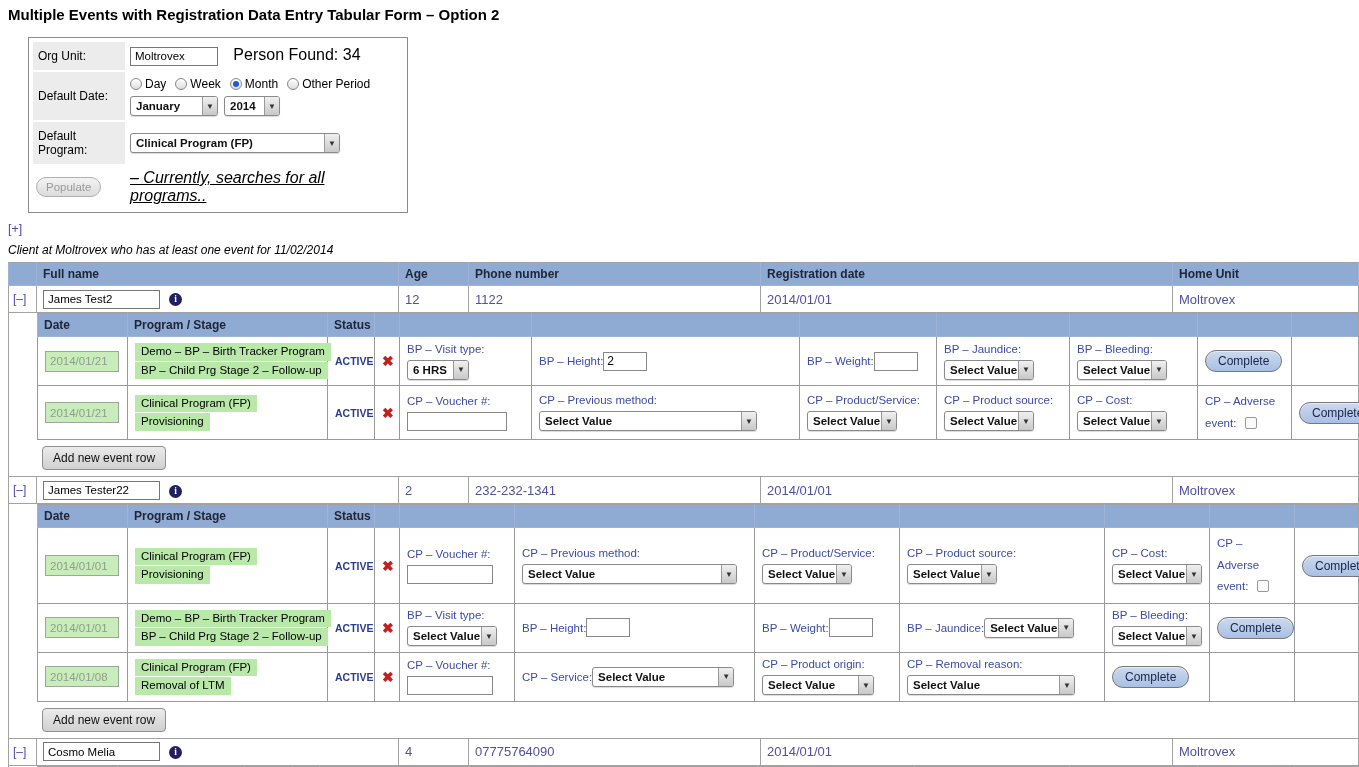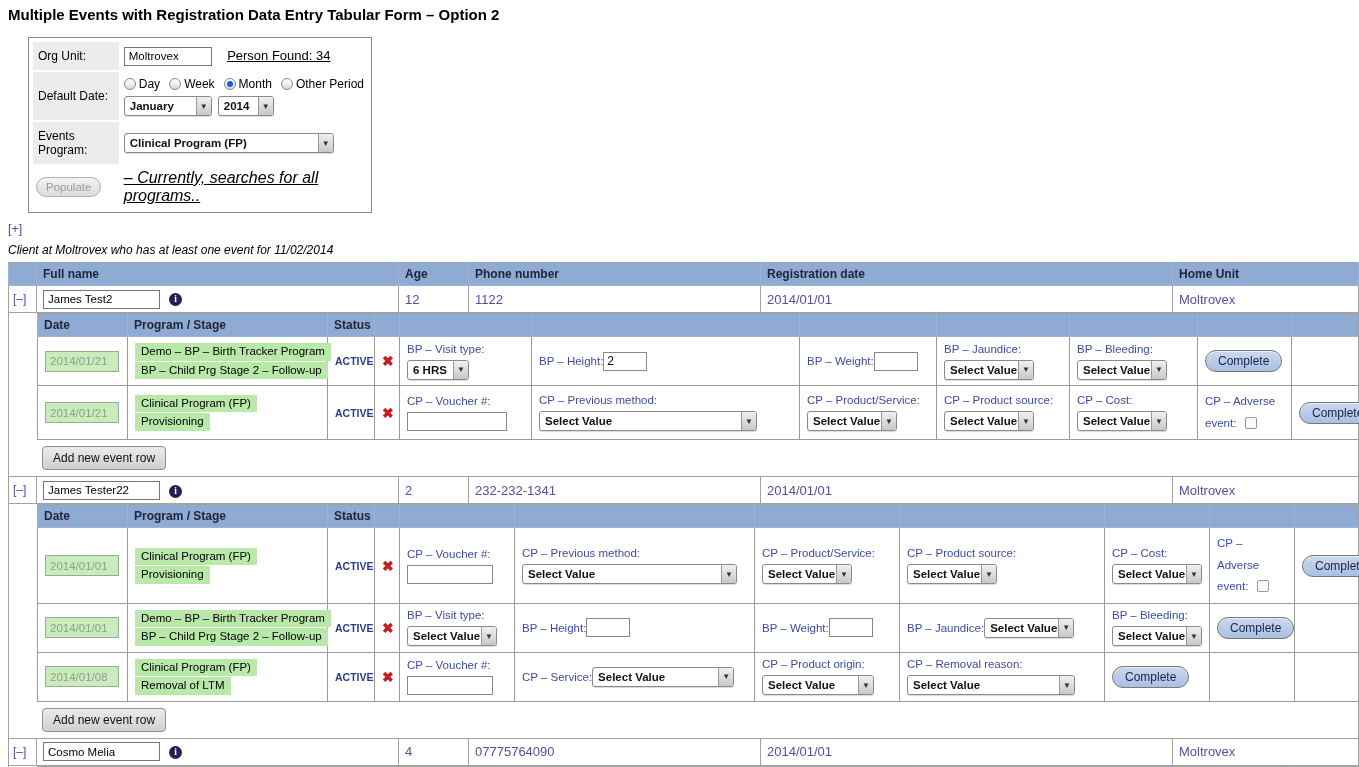--- a/index.html
+++ b/index.html
@@ -6,29 +6,29 @@
   html,body { margin:0; padding:0; }
   body {
     width:1359px; height:767px; overflow:hidden;
     font-family:"Liberation Sans", sans-serif;
     background:#fff; color:#000;
   }
   .page { padding:4px 0 0 8px; }
   h1 { font-size:15px; margin:2px 0 14px 0; color:#000; }
 
   
-  .top-form { margin-left:20px; width:344px; border:1px solid #8a8a8a; padding:2px; background:#fff; }
+  .top-form { margin-left:20px; width:380px; border:1px solid #8a8a8a; padding:2px; background:#fff; }
   .form-table { border-collapse:separate; border-spacing:2px; width:100%; font-size:12px; }
   .form-table td { vertical-align:middle; }
   .form-table td.lbl { background:#ececec; width:92px; padding:7px 5px; }
   .form-table td.ctl { padding:1px 3px; }
   .form-table td.plain { padding:3px 3px; }
   .text-input { border:1px solid #777; height:19px; font-size:11.5px; padding:1px 4px; font-family:"Liberation Sans",sans-serif; }
   .org-input { width:88px; }
-  .person-found { margin-left:12px; font-size:13px;text-decoration:underline; }
+  .person-found { margin-left:12px; font-size:16px; }
   .radio-row { display:flex; align-items:center; gap:9px; margin:4px 0 5px 0; white-space:nowrap; }
   .radio-item { display:inline-flex; align-items:center; gap:3px; font-size:12px; }
   .radio { width:12px; height:12px; border:1px solid #888; border-radius:50%; background:linear-gradient(#fff,#ddd); display:inline-flex; align-items:center; justify-content:center; }
   .radio .dot { width:6px; height:6px; border-radius:50%; background:#1a5adf; display:none; }
   .radio-item.selected .radio .dot { display:block; }
   .selects-row { display:flex; gap:6px; margin-bottom:3px; }
   .sel { display:inline-flex; align-items:center; justify-content:space-between; height:20px; border:1px solid #8a8a8a; background:#fff; border-radius:3px; box-shadow:0 1px 1px rgba(0,0,0,.15); overflow:hidden; vertical-align:middle; }
   .sel-text { font-size:11.5px; font-weight:700; color:#111; padding:0 6px 0 5px; white-space:nowrap; overflow:hidden; }
   .sel-arrow { width:15px; align-self:stretch; background:linear-gradient(#f0f0f0,#c8c8c8); border-left:1px solid #999; display:flex; align-items:center; justify-content:center; font-size:8px; color:#333; flex:0 0 15px; }
   .populate-btn { font-size:11.5px; color:#9a9a9a; background:linear-gradient(#f3f3f3,#dcdcdc); border:1px solid #b0b0b0; border-radius:10px; padding:3px 9px; font-family:"Liberation Sans",sans-serif; }
@@ -112,21 +112,21 @@
                   <span class="sel-arrow">▼</span>
                 </span>
               <span class="sel" style="width:56px">
                   <span class="sel-text">2014</span>
                   <span class="sel-arrow">▼</span>
                 </span>
             </div>
           </td>
         </tr>
         <tr>
-          <td class="lbl">Events Program:</td>
+          <td class="lbl">Default Program:</td>
           <td class="ctl">
             <span class="sel" style="width:210px">
                 <span class="sel-text">Clinical Program (FP)</span>
                 <span class="sel-arrow">▼</span>
               </span>
           </td>
         </tr>
         <tr>
           <td class="plain"><button class="populate-btn">Populate</button></td>
           <td class="plain"><span class="note">– Currently, searches for all programs..</span></td>

